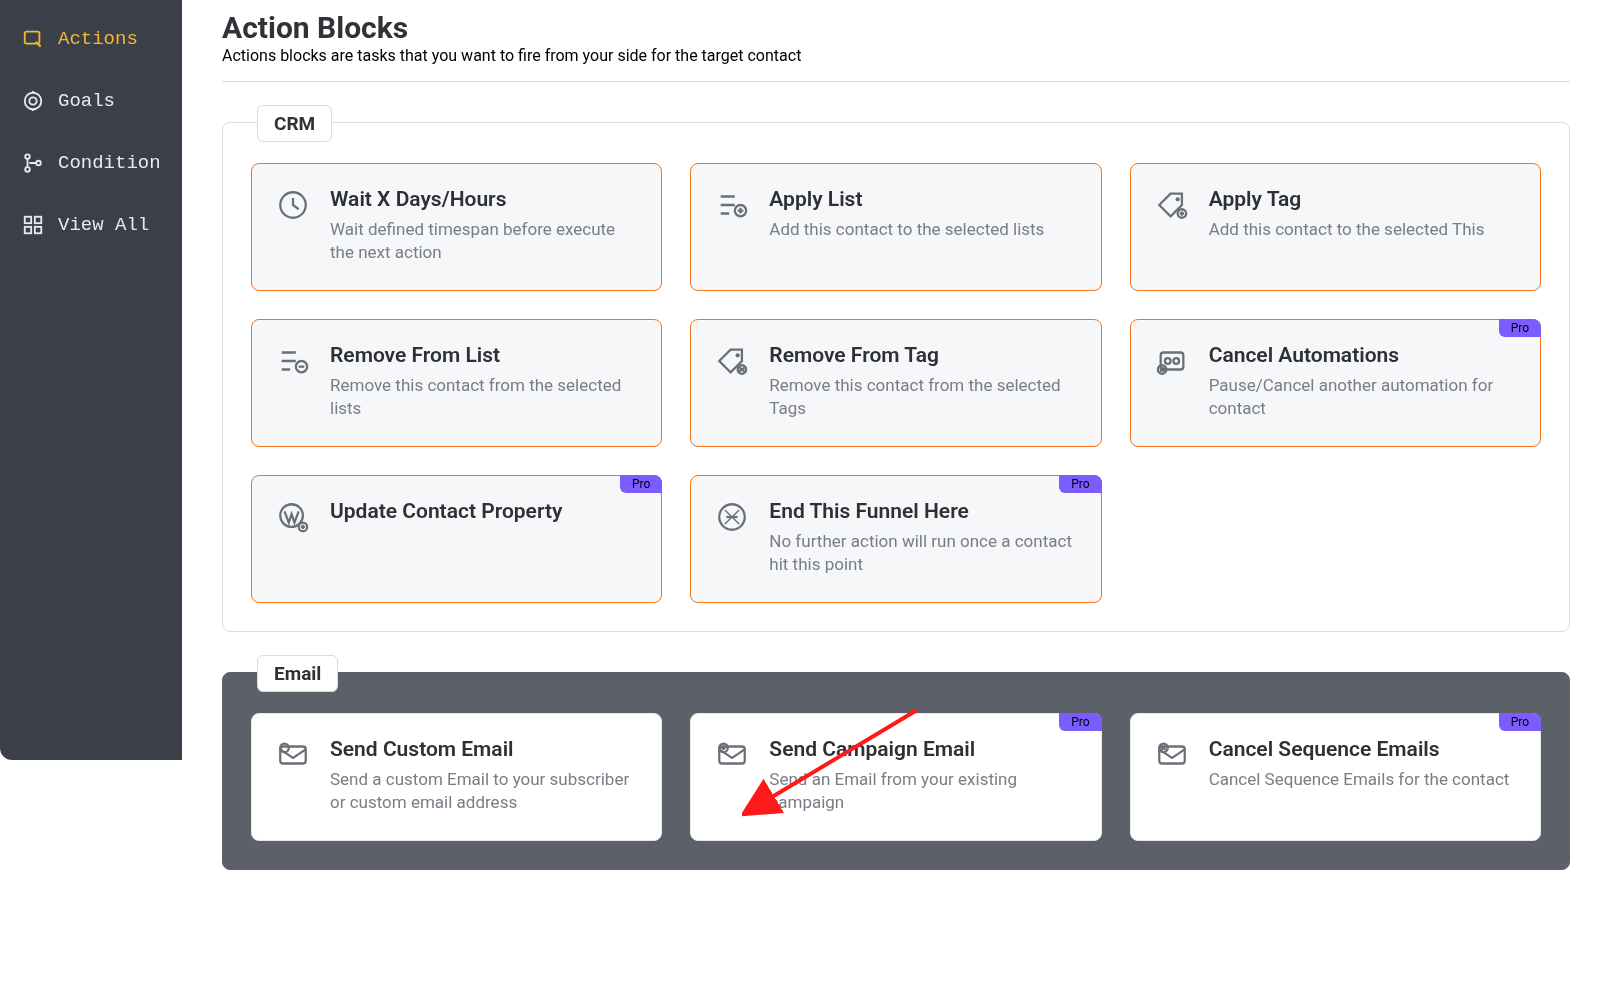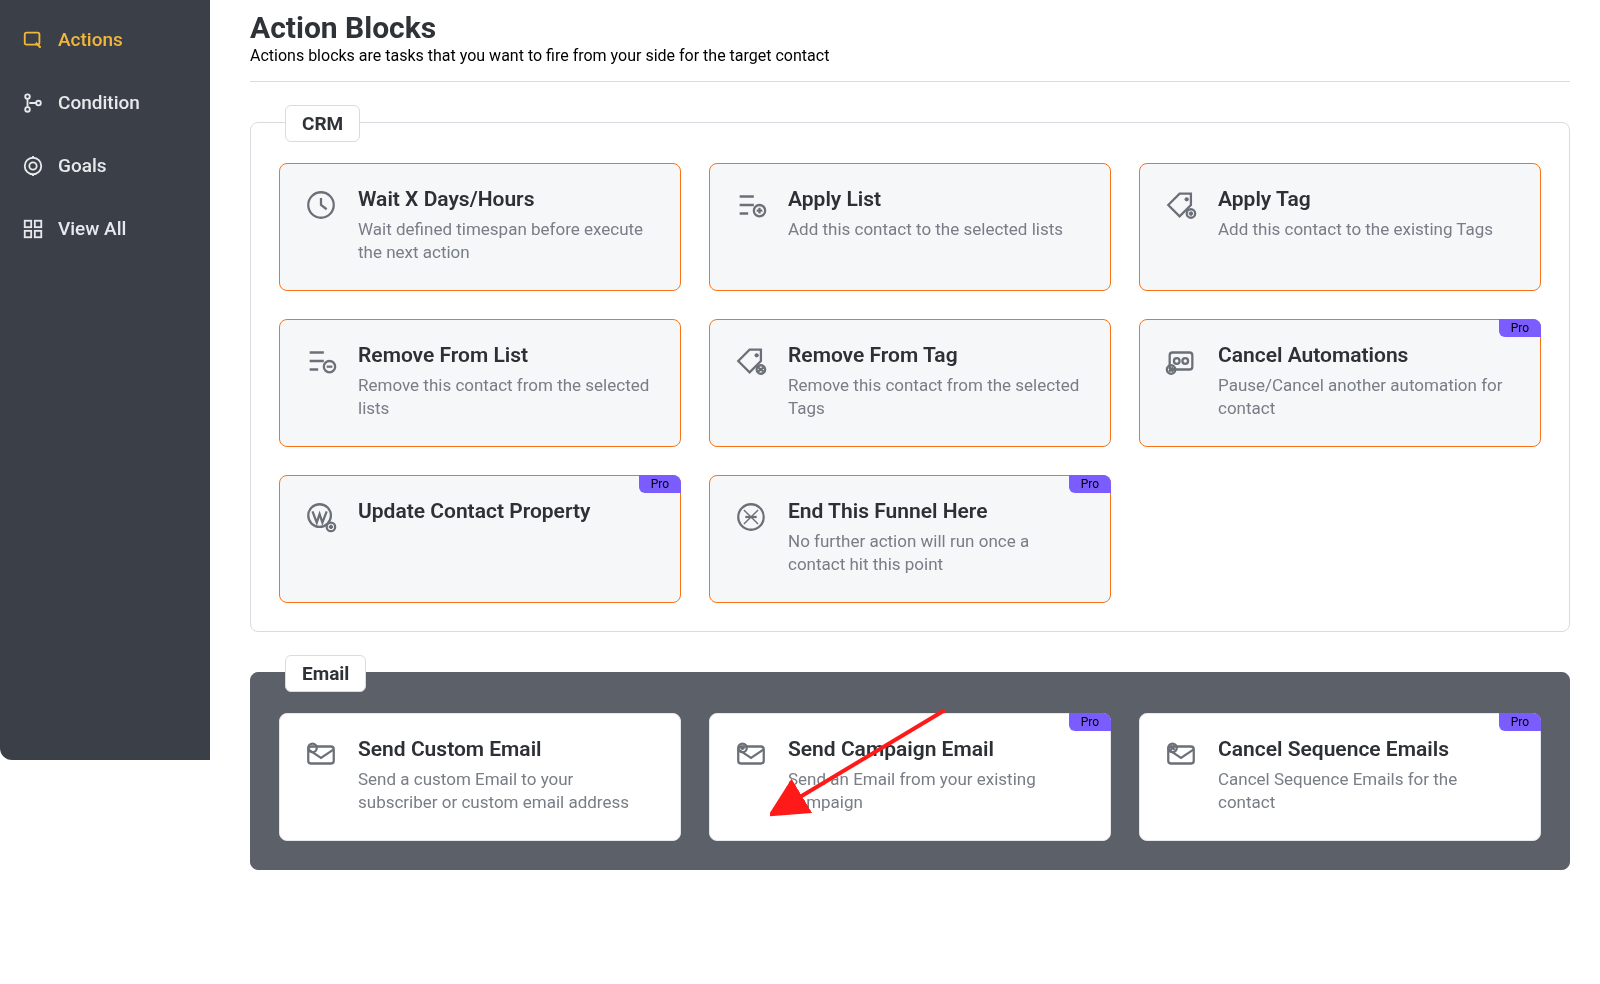--- a/index.html
+++ b/index.html
@@ -6,26 +6,27 @@
   html, body {
     width: 1600px;
     height: 984px;
     font-family: -apple-system, BlinkMacSystemFont, "Segoe UI", Roboto, "Helvetica Neue", Arial, sans-serif;
     background: #fff;
     color: #333;
     overflow: hidden;
   }
   .app { display: flex; height: 100%; }
   .sidebar {
-    width: 210px;
+    width: 182px;
     background: #3b3f47;
     padding-top: 8px;
     flex-shrink: 0;
     height: 760px;            
     border-bottom-left-radius: 12px;
+    font-family: Liberation Mono, monospace;
   }
   .side-item {
     display: flex;
     align-items: center;
     gap: 14px;
     padding: 20px 22px;
     color: #e7e9ed;
     font-size: 19px;
     font-weight: 500;
     cursor: pointer;
@@ -146,37 +147,37 @@
             <rect x="3" y="4" width="16" height="13" rx="2"></rect>
             <path d="M15 15 l5 5"></path>
             <circle cx="19.5" cy="19.5" r="1.2" fill="currentColor" stroke="none"></circle>
           </svg>
       </span>
       <span>Actions</span>
     </div>
     <div class="side-item">
       <span class="ico">
         <svg viewBox="0 0 24 24">
+            <circle cx="12" cy="12" r="9"></circle>
+            <circle cx="12" cy="12" r="4"></circle>
+            <path d="M12 3 v-2 M12 23 v-2"></path>
+          </svg>
+      </span>
+      <span>Goals</span>
+    </div>
+    <div class="side-item">
+      <span class="ico">
+        <svg viewBox="0 0 24 24">
             <circle cx="6" cy="5" r="2.5"></circle>
             <circle cx="6" cy="19" r="2.5"></circle>
             <circle cx="18" cy="12" r="2.5"></circle>
             <path d="M6 7.5 V16.5 M8 12 H15.5"></path>
           </svg>
       </span>
       <span>Condition</span>
-    </div>
-    <div class="side-item">
-      <span class="ico">
-        <svg viewBox="0 0 24 24">
-            <circle cx="12" cy="12" r="9"></circle>
-            <circle cx="12" cy="12" r="4"></circle>
-            <path d="M12 3 v-2 M12 23 v-2"></path>
-          </svg>
-      </span>
-      <span>Goals</span>
     </div>
     <div class="side-item">
       <span class="ico">
         <svg viewBox="0 0 24 24" stroke="none" fill="currentColor">
             <rect x="3" y="3" width="7" height="7"></rect>
             <rect x="14" y="3" width="7" height="7"></rect>
             <rect x="3" y="14" width="7" height="7"></rect>
             <rect x="14" y="14" width="7" height="7"></rect>
           </svg>
       </span>
@@ -221,21 +222,21 @@
           <span class="cico">
             <svg viewBox="0 0 24 24">
                 <path d="M3 12 L11 4 h8 v8 L11 20 Z"></path>
                 <circle cx="16" cy="8" r="1.5" fill="currentColor" stroke="none"></circle>
                 <circle cx="19" cy="18" r="3"></circle>
                 <path d="M19 16.5 v3 M17.5 18 h3"></path>
               </svg>
           </span>
           <div>
             <div class="card-title">Apply Tag</div>
-            <div class="card-desc">Add this contact to the existing Tags</div>
+            <div class="card-desc">Add this contact to the selected This</div>
           </div>
         </div>
         <div class="card">
           <span class="cico">
             <svg viewBox="0 0 24 24">
                 <path d="M4 6 h10 M4 12 h10 M4 18 h6"></path>
                 <circle cx="18" cy="16" r="4"></circle>
                 <path d="M16 16 h4"></path>
               </svg>
           </span>

